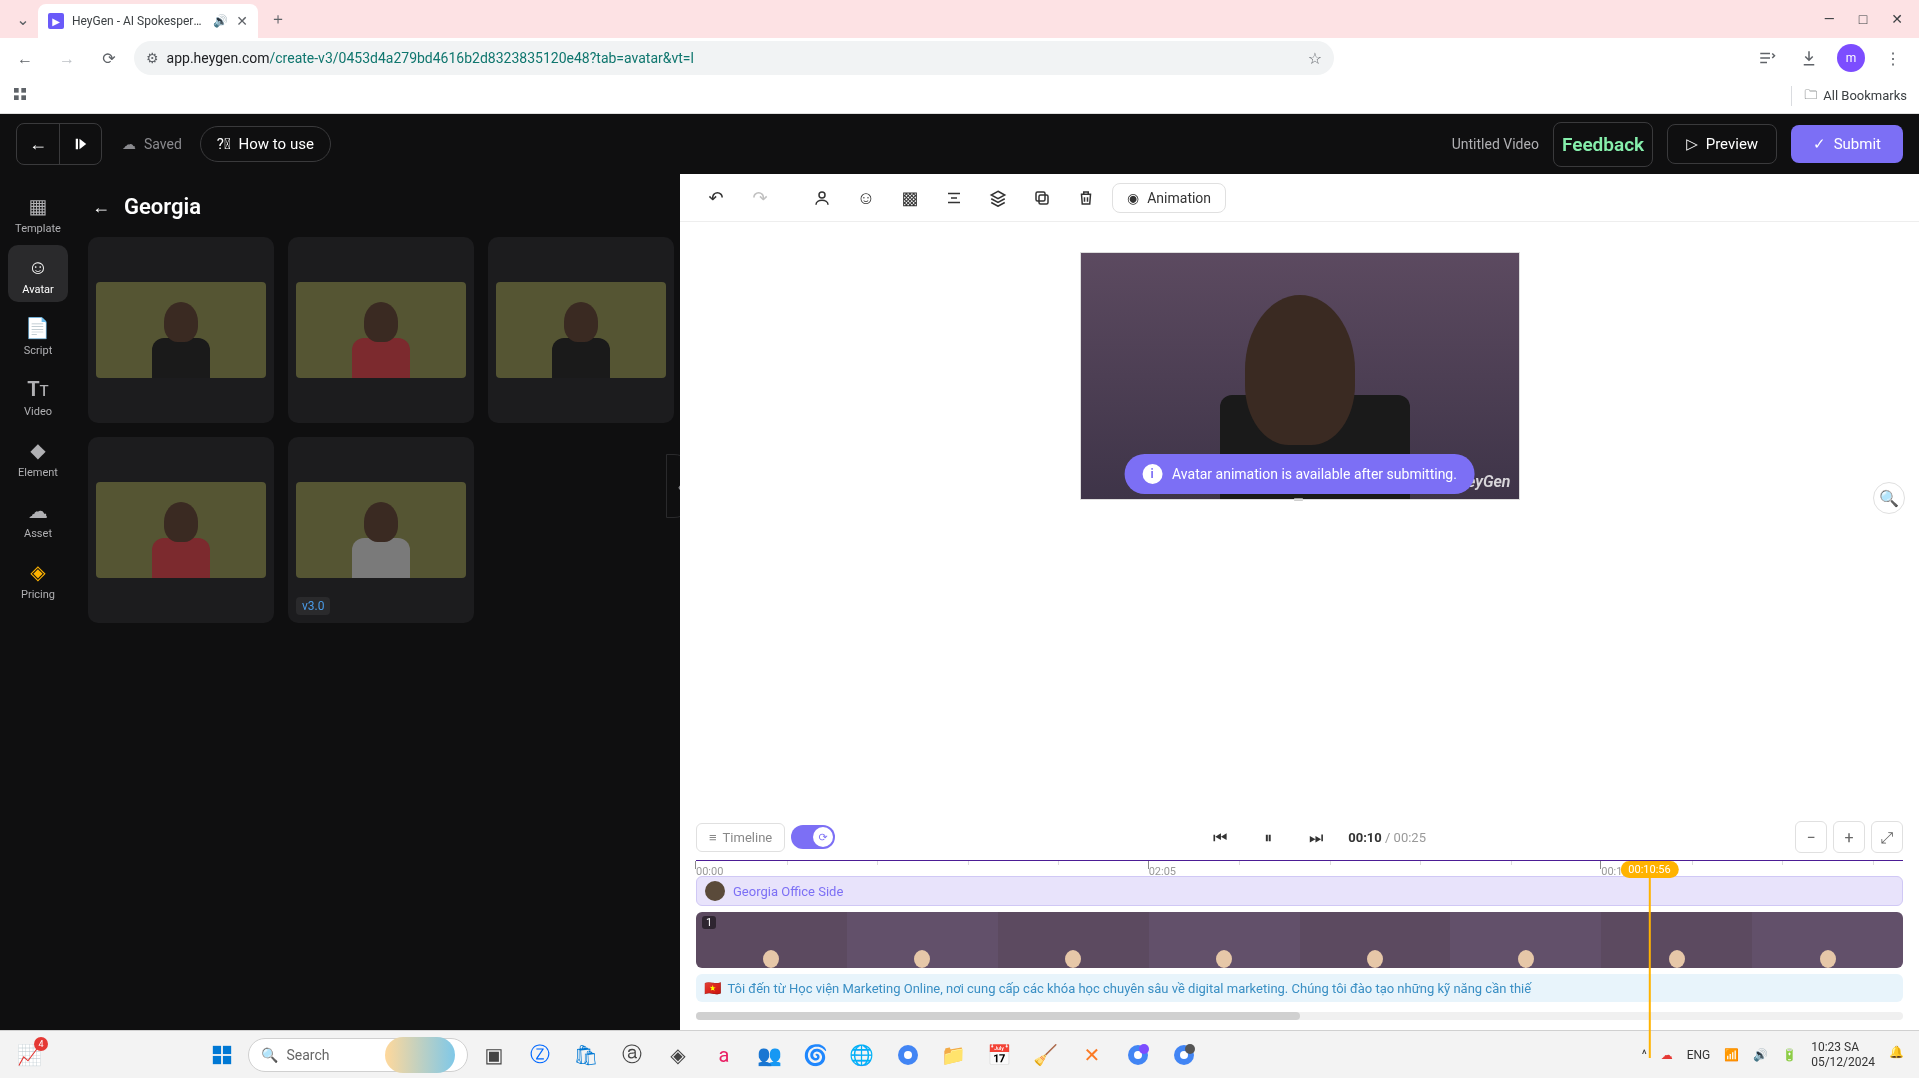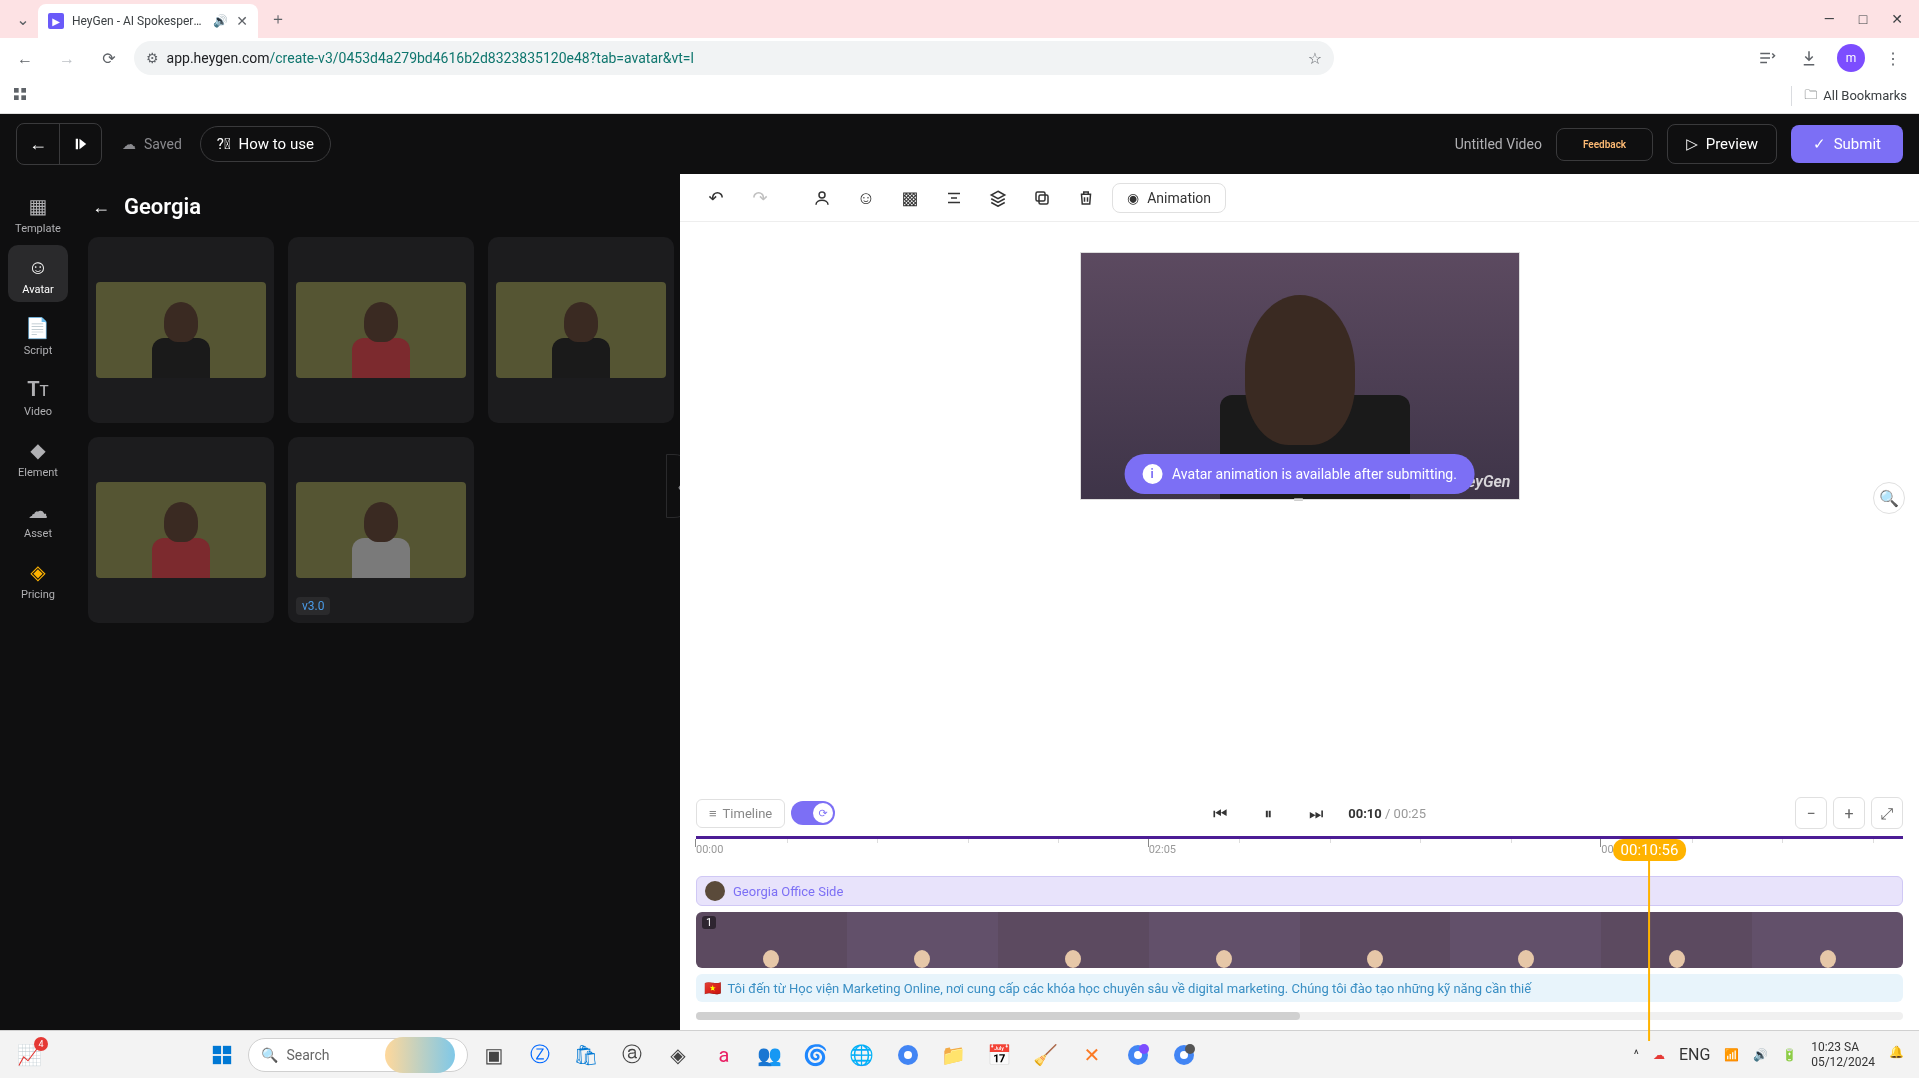--- a/index.html
+++ b/index.html
@@ -37,21 +37,21 @@
 
 
 .app-header { height: 60px; background:#0f0f10; display:flex; align-items:center; padding:0 16px; gap:12px;}
 .hdr-back-group { display:flex; align-items:center; gap:0; border:1px solid #3a3a3c; border-radius:8px; overflow:hidden;}
 .hdr-back-btn { width:42px; height:40px; display:flex; align-items:center; justify-content:center; color:#fff; font-size:18px;}
 .hdr-back-btn + .hdr-back-btn { border-left:1px solid #3a3a3c;}
 .saved { display:flex; align-items:center; gap:8px; color:#8a8a8e; font-size:14px; margin-left:8px;}
 .howto { display:flex; align-items:center; gap:8px; color:#fff; font-size:15px; border:1px solid #3a3a3c; border-radius:20px; padding:8px 16px; margin-left:6px;}
 .hdr-right { margin-left:auto; display:flex; align-items:center; gap:14px;}
 .untitled { color:#b0b0b3; font-size:14px;}
-.feedback-btn { border:1px solid #3a3a3c; color:#fdba74; padding:10px 26px; border-radius:8px; font-size:10px; font-weight:600;}
+.feedback-btn { border:1px solid #3a3a3c; color:#86efac; padding:10px 8px; border-radius:8px; font-size:19px; font-weight:600;}
 .preview-btn { border:1px solid #3a3a3c; color:#fff; padding:10px 18px; border-radius:8px; font-size:15px; display:flex; align-items:center; gap:8px;}
 .submit-btn { background:#7c6ff5; color:#fff; padding:10px 22px; border-radius:8px; font-size:15px; display:flex; align-items:center; gap:8px;}
 
 
 .app-body { flex:1; display:flex; background:#0f0f10; min-height:0; }
 
 .side-nav { width: 76px; background:#0f0f10; padding:10px 0; display:flex; flex-direction:column; align-items:center; gap:4px;}
 .nav-item { width:60px; padding:10px 0 6px; display:flex; flex-direction:column; align-items:center; gap:4px; border-radius:10px; color:#b0b0b3; cursor:pointer;}
 .nav-item.active { background:#2a2a2c; color:#fff;}
 .nav-item .icon { font-size:20px; height:24px; display:flex; align-items:center;}
@@ -108,27 +108,27 @@
 .toggle { width:44px; height:24px; background:#7c6ff5; border-radius:12px; position:relative; display:flex; align-items:center;}
 .toggle .knob { width:20px; height:20px; background:#fff; border-radius:50%; position:absolute; right:2px; display:flex; align-items:center; justify-content:center; color:#7c6ff5; font-size:11px;}
 .play-ctrls { margin:0 auto; display:flex; align-items:center; gap:16px;}
 .pc-btn { width:32px; height:32px; display:flex; align-items:center; justify-content:center; color:#333; font-size:16px;}
 .time-disp { font-size:13px; color:#333;}
 .time-disp .total { color:#999;}
 .zoom-ctrls { display:flex; align-items:center; gap:6px;}
 .zc-btn { width:32px; height:32px; border:1px solid #e0e0e0; border-radius:6px; display:flex; align-items:center; justify-content:center; color:#666;}
 
 .timeline { flex:0 0 auto; padding:0 16px 10px; position:relative;}
-.ruler { height:40px; position:relative; border-top:3px solid #4c1d95;}
+.ruler { height:16px; position:relative; border-top:1px solid #4c1d95;}
 .ruler .tick { position:absolute; font-size:11px; color:#999; top:4px;}
 .ruler .tick::before { content:""; position:absolute; top:-4px; left:-1px; width:1px; height:6px; background:#ccc;}
 .ruler .tick.major::before { height:8px; background:#888;}
 .ruler .minor { position:absolute; top:0; width:1px; height:4px; background:#ddd;}
 .playhead { position:absolute; top:0; z-index:5; transform:translateX(-50%);}
-.ph-label { background:#ffb300; color:#fff; font-size:15px; padding:2px 8px; border-radius:10px; white-space:nowrap;}
+.ph-label { background:#ffb300; color:#fff; font-size:11px; padding:2px 8px; border-radius:10px; white-space:nowrap;}
 .ph-line { width:2px; background:#ffb300; margin:0 auto;}
 
 .track { border:1px solid #d0c8f5; background:#e8e3fb; border-radius:6px; height:30px; display:flex; align-items:center; padding:0 8px; gap:8px; margin-bottom:6px;}
 .track .av { width:20px; height:20px; border-radius:50%; background:#5a4a3a;}
 .track .name { color:#7c6ff5; font-size:13px;}
 .frames { height:56px; border-radius:6px; overflow:hidden; display:flex; position:relative; margin-bottom:6px;}
 .frame { flex:1; min-width:94px; background:#5c4a60;}
 .frame:nth-child(odd){ background:#62506a;}
 .frame-num { position:absolute; top:4px; left:6px; background:rgba(0,0,0,0.5); color:#fff; font-size:11px; padding:0 4px; border-radius:3px;}
 .script-track { background:#e8f4fb; border-radius:6px; height:28px; display:flex; align-items:center; padding:0 8px; gap:6px; font-size:13px; color:#3a8fc4; white-space:nowrap; overflow:hidden;}
@@ -137,21 +137,21 @@
 .scroll-thumb { position:absolute; left:0; width:50%; height:100%; background:#d0d0d0; border-radius:4px;}
 
 
 .taskbar { height:48px; background:#f3f3f3; border-top:1px solid #d0d0d0; display:flex; align-items:center; padding:0 10px; gap:6px;}
 .tb-icon { width:40px; height:40px; display:flex; align-items:center; justify-content:center; font-size:20px; border-radius:4px; color:#444; position:relative;}
 .tb-start { font-size:22px;}
 .tb-search { background:#fff; border:1px solid #d0d0d0; border-radius:20px; height:34px; width:220px; display:flex; align-items:center; padding:0 12px; gap:8px; color:#666; font-size:14px;}
 .tb-weather { width:70px; height:36px; background:linear-gradient(90deg,#ffd89b,#7fc8e8); border-radius:18px;}
 .tb-badge { position:absolute; top:2px; right:2px; width:14px; height:14px; border-radius:50%; background:#e53935; color:#fff; font-size:9px; display:flex; align-items:center; justify-content:center;}
 .tb-right { margin-left:auto; display:flex; align-items:center; gap:14px; font-size:12px; color:#333;}
-.tb-right .lang { font-size:16px;}
+.tb-right .lang { font-size:12px;}
 .tb-right .time { text-align:left; line-height:1.2;}
 .tb-notif { width:20px; height:20px; color:#0078d4;}
 
 
 .fp { width:100%; height:100%; display:flex; align-items:flex-end; justify-content:center;}
 .fp .h { width:16px; height:18px; background:#e6c7a8; border-radius:50%;}
 </style>
 </head>
 <body>
 

